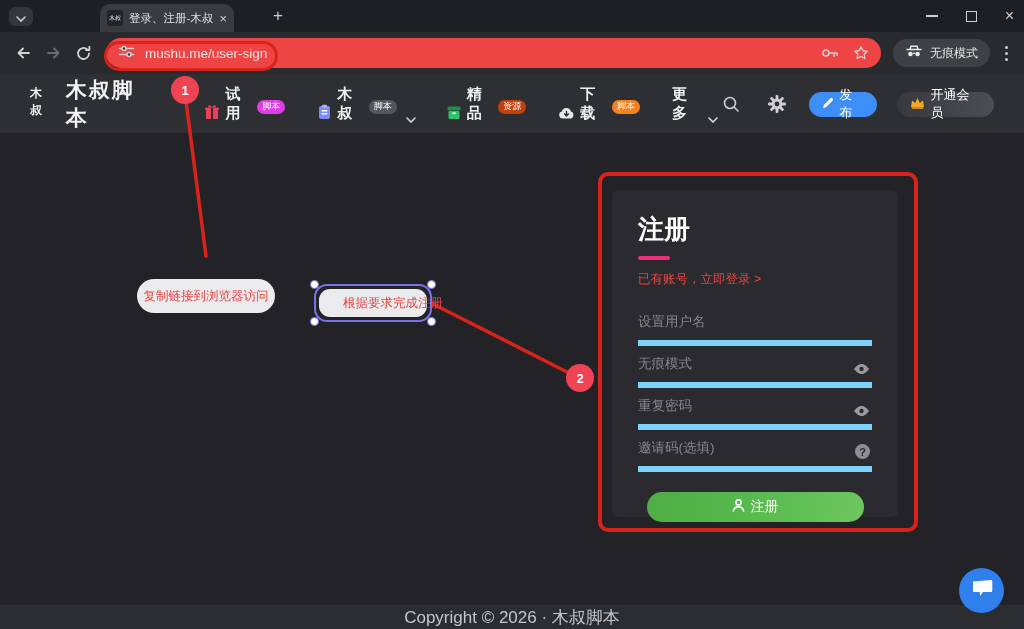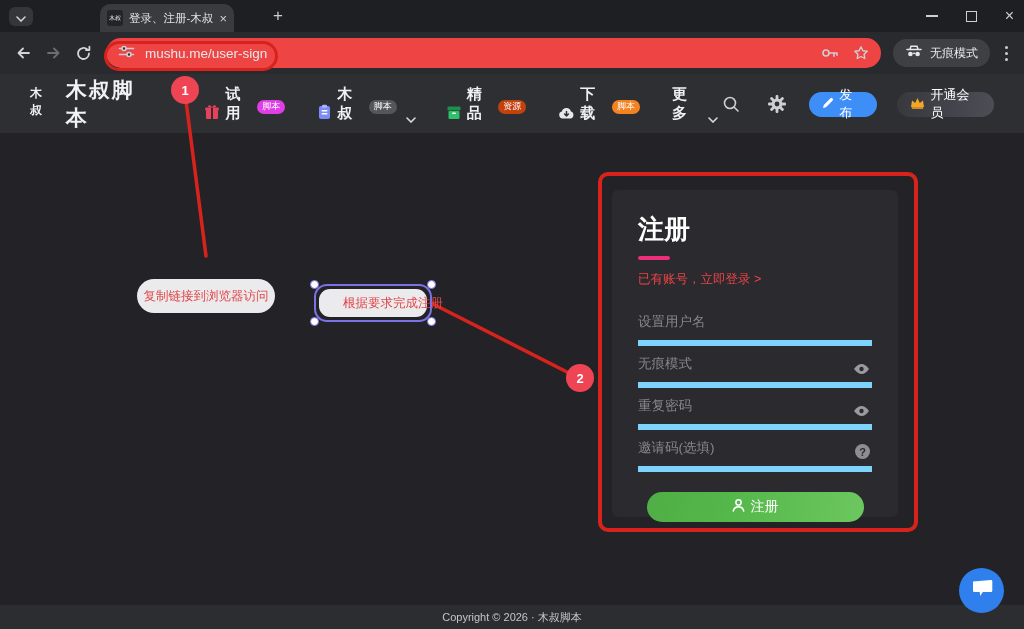--- a/index.html
+++ b/index.html
@@ -52,21 +52,21 @@
   .header-right { margin-left:auto; display:flex; align-items:flex-end; gap:20px; }
   .icon-btn { width:26px; height:26px; display:flex; align-items:center; justify-content:center; }
   .pill-btn { height:25px; border-radius:13px; display:flex; align-items:center; gap:5px;
     padding:0 13px; color:#fff; font-size:13px; }
   .publish-btn { background:#3e8ef7; }
   .vip-btn { background:linear-gradient(90deg,#38393f,#4c4d55); }
 
   
   .site-main { height:472px; background:#232327; position:relative; }
   .footer { height:24px; background:#2c2d31; display:flex; align-items:center; justify-content:center;
-    color:#c5c5ca; font-size:11px; }
+    color:#c5c5ca; font-size:17px; }
 
   
   .reg-card { position:absolute; left:612px; top:190px; width:286px; height:327px;
     background:#2a2a2f; border-radius:6px; padding:22px 26px 0 26px; }
   .reg-title { color:#ffffff; font-size:26px; font-weight:bold; }
   .reg-underline { width:32px; height:4px; background:#ee2d7b; border-radius:2px; margin-top:9px; }
   .reg-subtitle { margin-top:11px; color:#ef4444; font-size:12.5px; }
   .reg-fields { margin-top:16px; }
   .field { position:relative; height:42px; border-bottom:6px solid #7dd3fc; }
   .field .ph { position:absolute; left:0; bottom:9px; color:#85858c; font-size:13.5px; }

